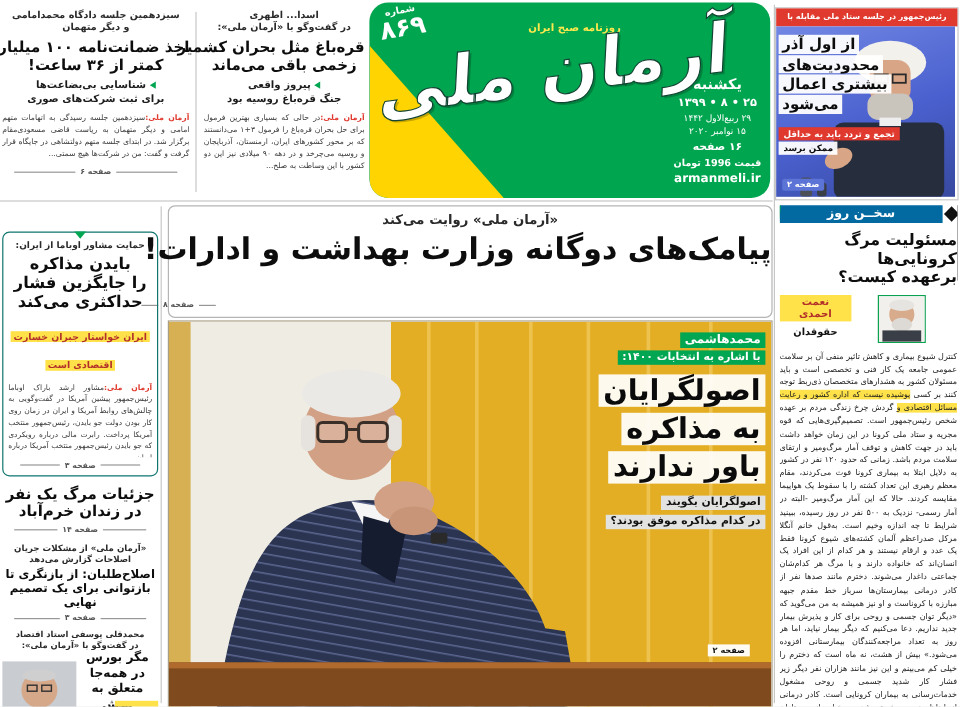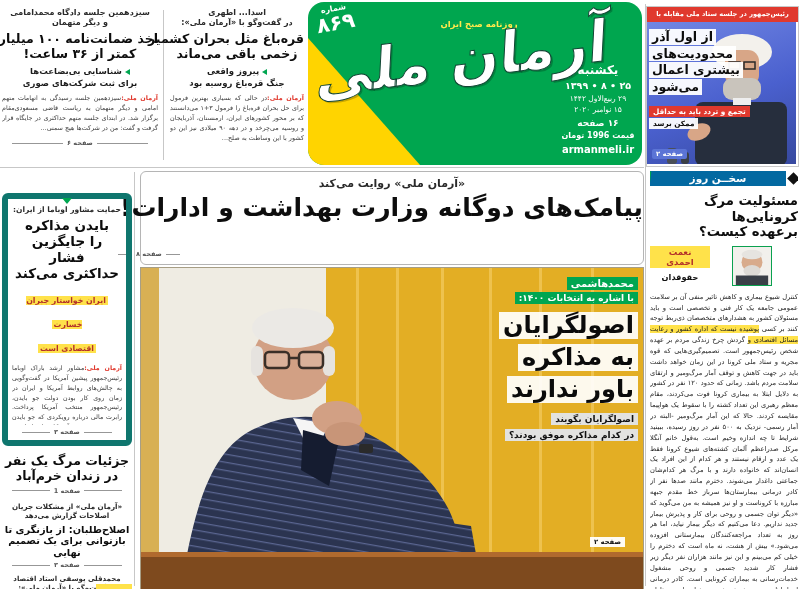--- a/index.html
+++ b/index.html
@@ -49,21 +49,21 @@
   
   #mainblock{position:absolute;left:140px;top:171px;width:502px;height:92px;border:1px solid #b5b5b5;
              border-radius:6px;text-align:center;background:#fff;}
   
   #photobox{position:absolute;left:140px;top:267px;width:502px;height:321px;border:1px solid #a79e85;overflow:hidden;}
   #hash-chips{position:absolute;right:5px;top:9px;display:flex;flex-direction:column;align-items:flex-start;gap:2px;}
   .hash-hl{background:rgba(255,255,255,.92);color:#0b0b0b;font-weight:bold;font-size:24px;line-height:1.12;
            padding:0 4px;letter-spacing:-0.5px;}
   
   #leftcol{position:absolute;left:2px;top:193px;width:130px;height:396px;}
-  #biden-box{position:relative;border:6px solid #0f766e;border-radius:6px;padding:6px 4px 4px 4px;}
+  #biden-box{position:relative;border:1px solid #0f766e;border-radius:6px;padding:6px 4px 4px 4px;}
   #biden-tri{position:absolute;top:-1px;right:50%;transform:translateX(50%);}
   
   #rightcol{position:absolute;left:650px;top:171px;width:148px;height:418px;overflow:hidden;}
   #sr-frame{position:absolute;right:-2px;top:-3px;width:24px;height:64px;border-right:2px solid #333;border-top:2px solid #333;}
   #sr-zig{position:absolute;left:-7px;top:0px;width:3px;height:88px;background:#00a651;transform:rotate(7deg);}
   #sr-head{display:flex;align-items:center;gap:3px;height:15px;}
   #sr-bar{flex:1;background:#0369a1;color:#fff;font-weight:bold;font-size:10.5px;text-align:center;line-height:15px;}
   #sr-diamond{width:9px;height:9px;background:#111;transform:rotate(45deg);}
   #sr-author{display:flex;align-items:flex-start;gap:22px;margin-top:6px;padding-right:26px;}
   #sr-body{margin-top:6px;font-size:6.7px;line-height:1.62;text-align:justify;color:#1d1d1d;height:318px;overflow:hidden;}
@@ -80,21 +80,21 @@
     </div>
     <div class="hl" style="font-size:12.5px;margin-top:3px;white-space:nowrap;">
       <div>اخذ ضمانت‌نامه ۱۰۰ میلیاردی</div>
       <div>کمتر از ۳۶ ساعت!</div>
     </div>
     <div class="sub" style="font-size:8.5px;margin-top:5px;">
       <span class="bullet"></span><span>شناسایی بی‌بضاعت‌ها</span>
       <div>برای ثبت شرکت‌های صوری</div>
     </div>
     <div class="body-txt" style="font-size:6.4px;line-height:1.55;height:42px;margin-top:5px;">
-      <span class="lead">آرمان ملی:</span><span>سیزدهمین جلسه رسیدگی به اتهامات متهم امامی و دیگر متهمان به ریاست قاضی مسعودی‌مقام برگزار شد. در ابتدای جلسه متهم حداکثری در جایگاه قرار گرفت و گفت: من در شرکت‌ها هیچ سمتی...</span>
+      <span class="lead">آرمان ملی:</span><span>سیزدهمین جلسه رسیدگی به اتهامات متهم امامی و دیگر متهمان به ریاست قاضی مسعودی‌مقام برگزار شد. در ابتدای جلسه متهم دولتشاهی در جایگاه قرار گرفت و گفت: من در شرکت‌ها هیچ سمتی...</span>
     </div>
     <div class="pageref">
       <span class="pr-line"></span>
         <span>صفحه ۶</span>
         <span class="pr-line"></span>
     </div>
   </div>
 
   <div class="vline" style="left:163px;top:10px;height:150px;"></div>
 
@@ -248,21 +248,21 @@
       </div>
     </div>
 
     <div style="margin-top:8px;">
       <div class="hl" style="font-size:12.5px;">
         <div>جزئیات مرگ یک نفر</div>
         <div>در زندان خرم‌آباد</div>
       </div>
       <div class="pageref">
         <span class="pr-line"></span>
-          <span>صفحه 1</span>
+          <span>صفحه ۱۴</span>
           <span class="pr-line"></span>
       </div>
     </div>
 
     <div style="margin-top:7px;">
       <div class="kicker" style="font-size:7.2px;">
         <div>«آرمان ملی» از مشکلات جریان</div>
         <div>اصلاحات گزارش می‌دهد</div>
       </div>
       <div class="hl" style="font-size:9.8px;margin-top:3px;">

